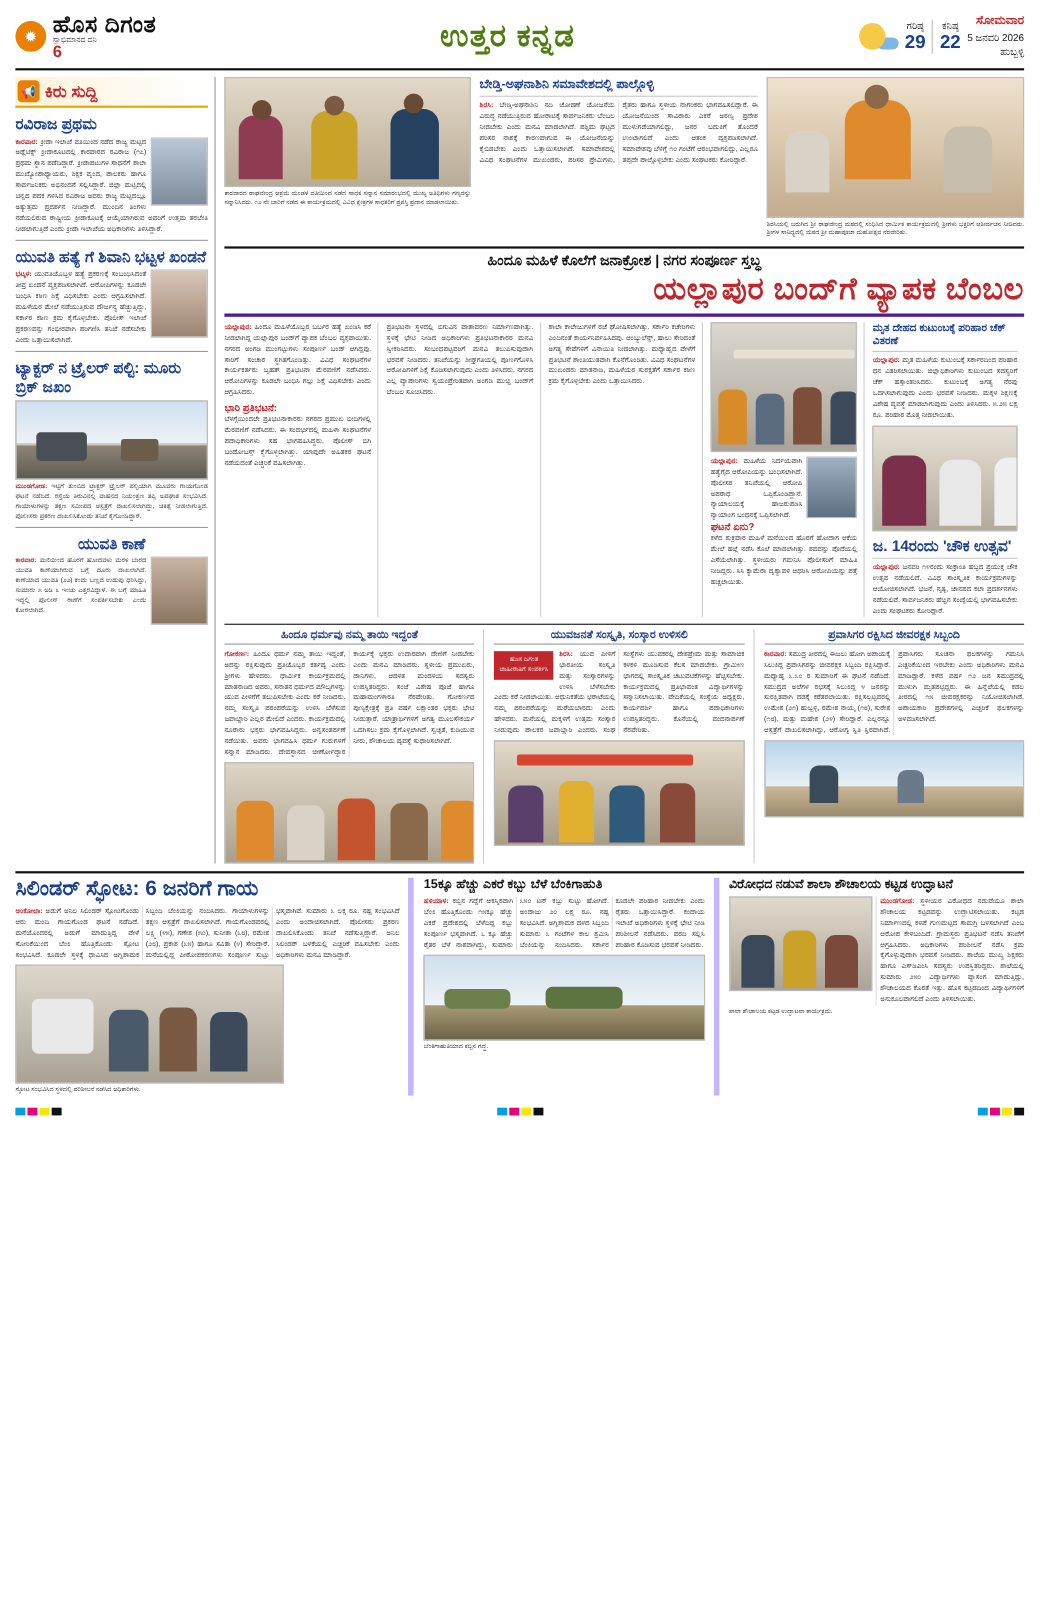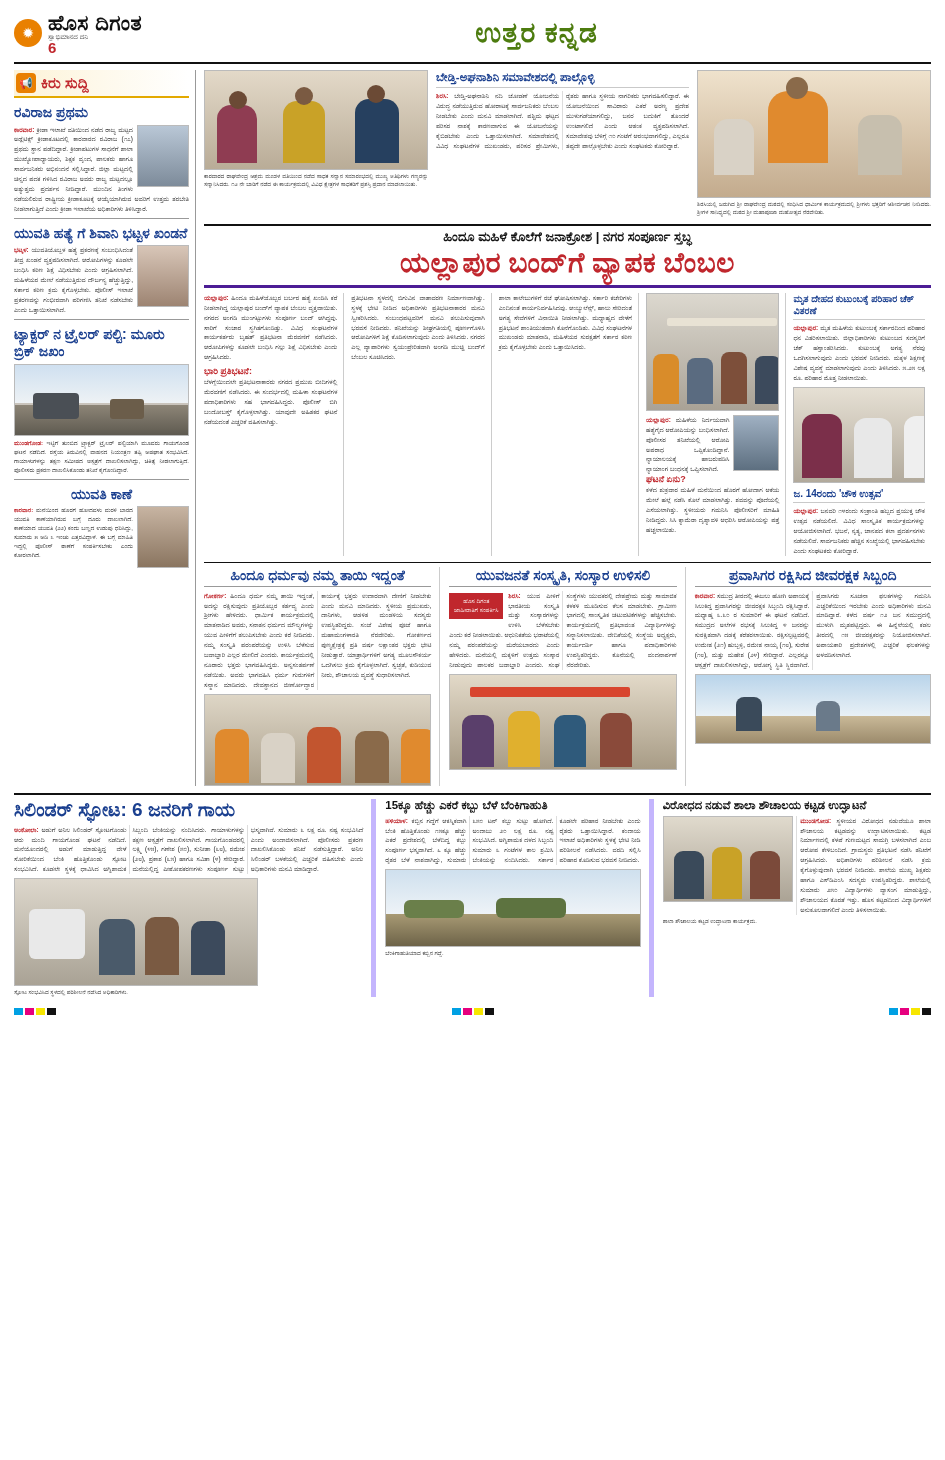--- a/index.html
+++ b/index.html
@@ -53,35 +53,35 @@
   .ph .gnd { position:absolute; inset:55% 0 0 0; background:linear-gradient(#9a8f7e,#6f6a5e); }
   .ph .blob { position:absolute; border-radius:50%; }
 
   
   .topstrip { display:grid; grid-template-columns: 224px 1fr 234px; gap:8px; }
   .hl { font-size:11.5px; font-weight:bold; color:#1a3f8f; line-height:1.3; border-bottom:1px solid #c9c9c9; padding-bottom:2px; margin-bottom:3px; }
 
   
   .band { border-top:2px solid #111; border-bottom:3px solid #4c1d95; margin:7px 0 5px; }
   .kicker { font-size:13px; font-weight:bold; text-align:center; color:#111; padding:3px 0 1px; }
-  .mega { font-size:28px; font-weight:bold; text-align:center; color:#c0272d; letter-spacing:.5px; padding:1px 0 5px;font-family:Liberation Serif, serif; }
+  .mega { font-size:28px; font-weight:bold; text-align:right; color:#c0272d; letter-spacing:.5px; padding:1px 0 5px; }
 
   .main-grid { display:grid; grid-template-columns: 1fr 1fr 1fr 1fr 0.98fr; gap:7px; }
   .main-grid > div { border-right:1px solid #ccc; padding-right:6px; }
   .main-grid > div:last-child { border-right:none; }
   .subhead { font-size:9px; font-weight:bold; color:#c0272d; }
   .redbox { background:#fdeaea; border:1px solid #e3b4b4; padding:4px; }
   .redbox .rb-t { font-size:10.5px; font-weight:bold; color:#c0272d; text-align:center; line-height:1.35; }
 
   
   .sec-rule { border-top:1px solid #111; margin:6px 0 4px; }
   .sec-grid { display:grid; grid-template-columns: 1fr 1fr 1fr; gap:9px; }
   .sec-grid > section { border-right:1px solid #ccc; padding-right:8px; }
   .sec-grid > section:last-child { border-right:none; padding-right:0; }
-  .sec-title { font-size:14px; font-weight:bold; color:#1a3f8f; text-align:center; border-bottom:1px solid #999; padding-bottom:2px; margin-bottom:4px; }
+  .sec-title { font-size:10px; font-weight:bold; color:#1a3f8f; text-align:center; border-bottom:1px solid #999; padding-bottom:2px; margin-bottom:4px; }
   .two-col { column-count:2; column-gap:7px; column-rule:1px solid #ddd; }
   .three-col { column-count:3; column-gap:6px; column-rule:1px solid #ddd; }
 
   
   .bottom-rule { border-top:2px solid #111; margin:7px 0 4px; }
   .bot-grid { display:grid; grid-template-columns: 1.35fr 1fr 1fr; gap:9px; }
   .bot-grid > section { border-right:5px solid #c4b5fd; padding-right:8px; }
   .bot-grid > section:last-child { border-right:none; padding-right:0; }
   .bot-title { font-size:19px; font-weight:bold; color:#1a3f8f; line-height:1.2; margin-bottom:3px; }
   .bot-title.sm { font-size:11.5px; color:#111; }
@@ -104,20 +104,42 @@
         <div class="logo-main">ಹೊಸ ದಿಗಂತ</div>
         <div class="logo-sub">ಸ್ವಾಭಿಮಾನದ ದನಿ</div>
         <div class="logo-num">6</div>
       </div>
     </div>
 
     <div class="title-block">
       <div class="paper-title">ಉತ್ತರ ಕನ್ನಡ</div>
     </div>
 
+    <div class="weather">
+      <div style="display:flex;align-items:flex-end;">
+        <div class="sun"></div>
+        <div class="cloud"></div>
+      </div>
+      <div class="temps">
+        <div>
+          <div>ಗರಿಷ್ಠ</div>
+          <div class="temp-v">29</div>
+        </div>
+        <div class="temp-sep"></div>
+        <div>
+          <div>ಕನಿಷ್ಠ</div>
+          <div class="temp-v">22</div>
+        </div>
+      </div>
+      <div class="dateblock">
+        <div class="dow">ಸೋಮವಾರ</div>
+        <div>5 ಜನವರಿ 2026</div>
+        <div>ಹುಬ್ಬಳ್ಳಿ</div>
+      </div>
+    </div>
   </div>
 
   <div class="body-grid">
 
     <div class="col-sidebar">
       <div class="sb-head">
         <div class="ico">📢</div>
         <div class="t">ಕಿರು ಸುದ್ದಿ</div>
       </div>
 
@@ -251,21 +273,21 @@
           <div class="kn">
             <span class="lead-dot">ಯಲ್ಲಾಪುರ:</span>
             <span>ಮೃತ ಮಹಿಳೆಯ ಕುಟುಂಬಕ್ಕೆ ಸರ್ಕಾರದಿಂದ ಪರಿಹಾರ ಧನ ವಿತರಿಸಲಾಯಿತು. ಜಿಲ್ಲಾಧಿಕಾರಿಗಳು ಕುಟುಂಬದ ಸದಸ್ಯರಿಗೆ ಚೆಕ್ ಹಸ್ತಾಂತರಿಸಿದರು. ಕುಟುಂಬಕ್ಕೆ ಅಗತ್ಯ ನೆರವು ಒದಗಿಸಲಾಗುವುದು ಎಂದು ಭರವಸೆ ನೀಡಿದರು. ಮಕ್ಕಳ ಶಿಕ್ಷಣಕ್ಕೆ ವಿಶೇಷ ವ್ಯವಸ್ಥೆ ಮಾಡಲಾಗುವುದು ಎಂದು ತಿಳಿಸಿದರು. ೫.೨೫ ಲಕ್ಷ ರೂ. ಪರಿಹಾರ ಮೊತ್ತ ನೀಡಲಾಯಿತು.</span>
           </div>
           <div class="photo ph" style="height:96px;margin:4px 0">
             <div style="position:absolute;inset:0;background:linear-gradient(#e6e0d4,#b2aa9c)"></div>
             <div class="blob" style="left:8px;top:26px;width:40px;height:64px;background:#7b2f4a;border-radius:12px 12px 0 0"></div>
             <div class="blob" style="left:60px;top:30px;width:38px;height:60px;background:#e8e8e8;border-radius:12px 12px 0 0"></div>
             <div class="blob" style="left:110px;top:28px;width:38px;height:62px;background:#efefef;border-radius:12px 12px 0 0"></div>
           </div>
-          <div class="hl" style="font-size:10px">ಜ. 14ರಂದು 'ಚೌಕ ಉತ್ಸವ'</div>
+          <div class="hl" style="font-size:14px">ಜ. 14ರಂದು 'ಚೌಕ ಉತ್ಸವ'</div>
           <div class="kn">
             <span class="lead-dot">ಯಲ್ಲಾಪುರ:</span>
             <span>ಜನವರಿ ೧೪ರಂದು ಸಂಕ್ರಾಂತಿ ಹಬ್ಬದ ಪ್ರಯುಕ್ತ ಚೌಕ ಉತ್ಸವ ನಡೆಯಲಿದೆ. ವಿವಿಧ ಸಾಂಸ್ಕೃತಿಕ ಕಾರ್ಯಕ್ರಮಗಳನ್ನು ಆಯೋಜಿಸಲಾಗಿದೆ. ಭಜನೆ, ನೃತ್ಯ, ಜಾನಪದ ಕಲಾ ಪ್ರದರ್ಶನಗಳು ನಡೆಯಲಿವೆ. ಸಾರ್ವಜನಿಕರು ಹೆಚ್ಚಿನ ಸಂಖ್ಯೆಯಲ್ಲಿ ಭಾಗವಹಿಸಬೇಕು ಎಂದು ಸಂಘಟಕರು ಕೋರಿದ್ದಾರೆ.</span>
           </div>
         </div>
       </div>
 
       <div class="sec-rule"></div>
       <div class="sec-grid">
 

